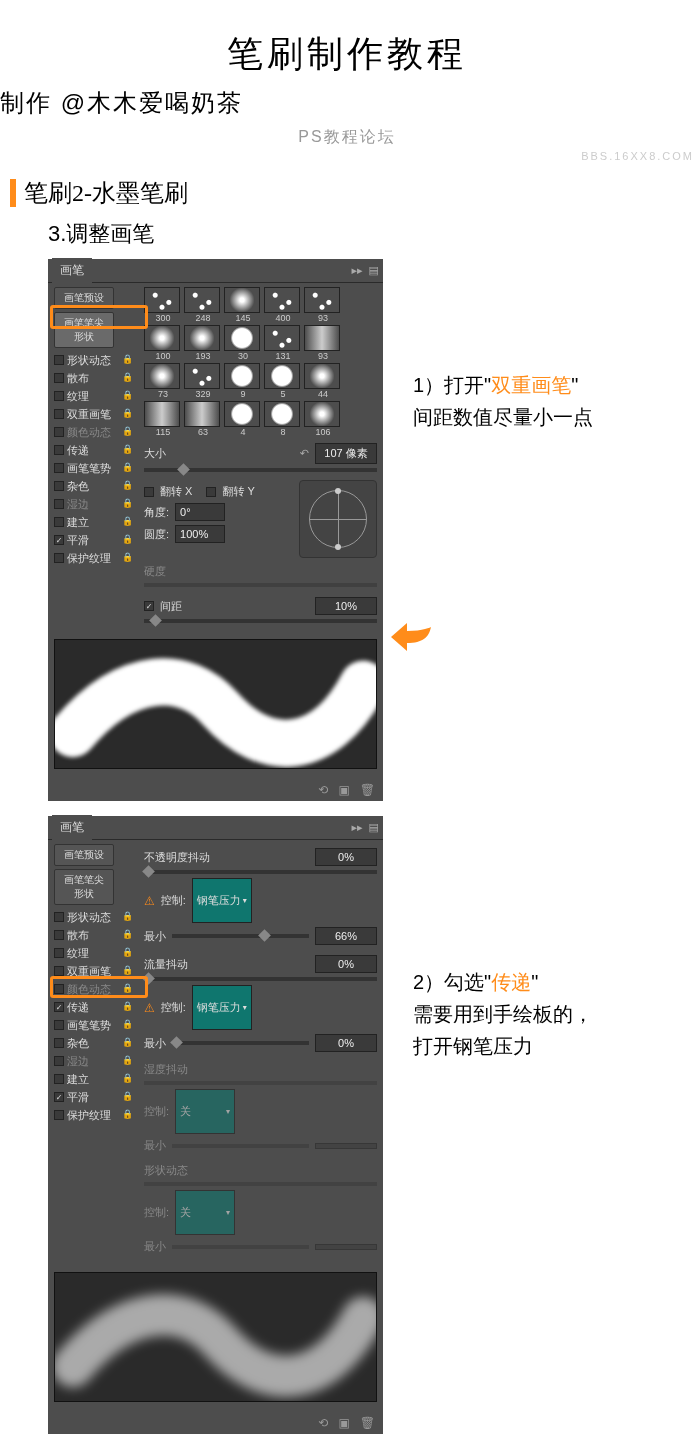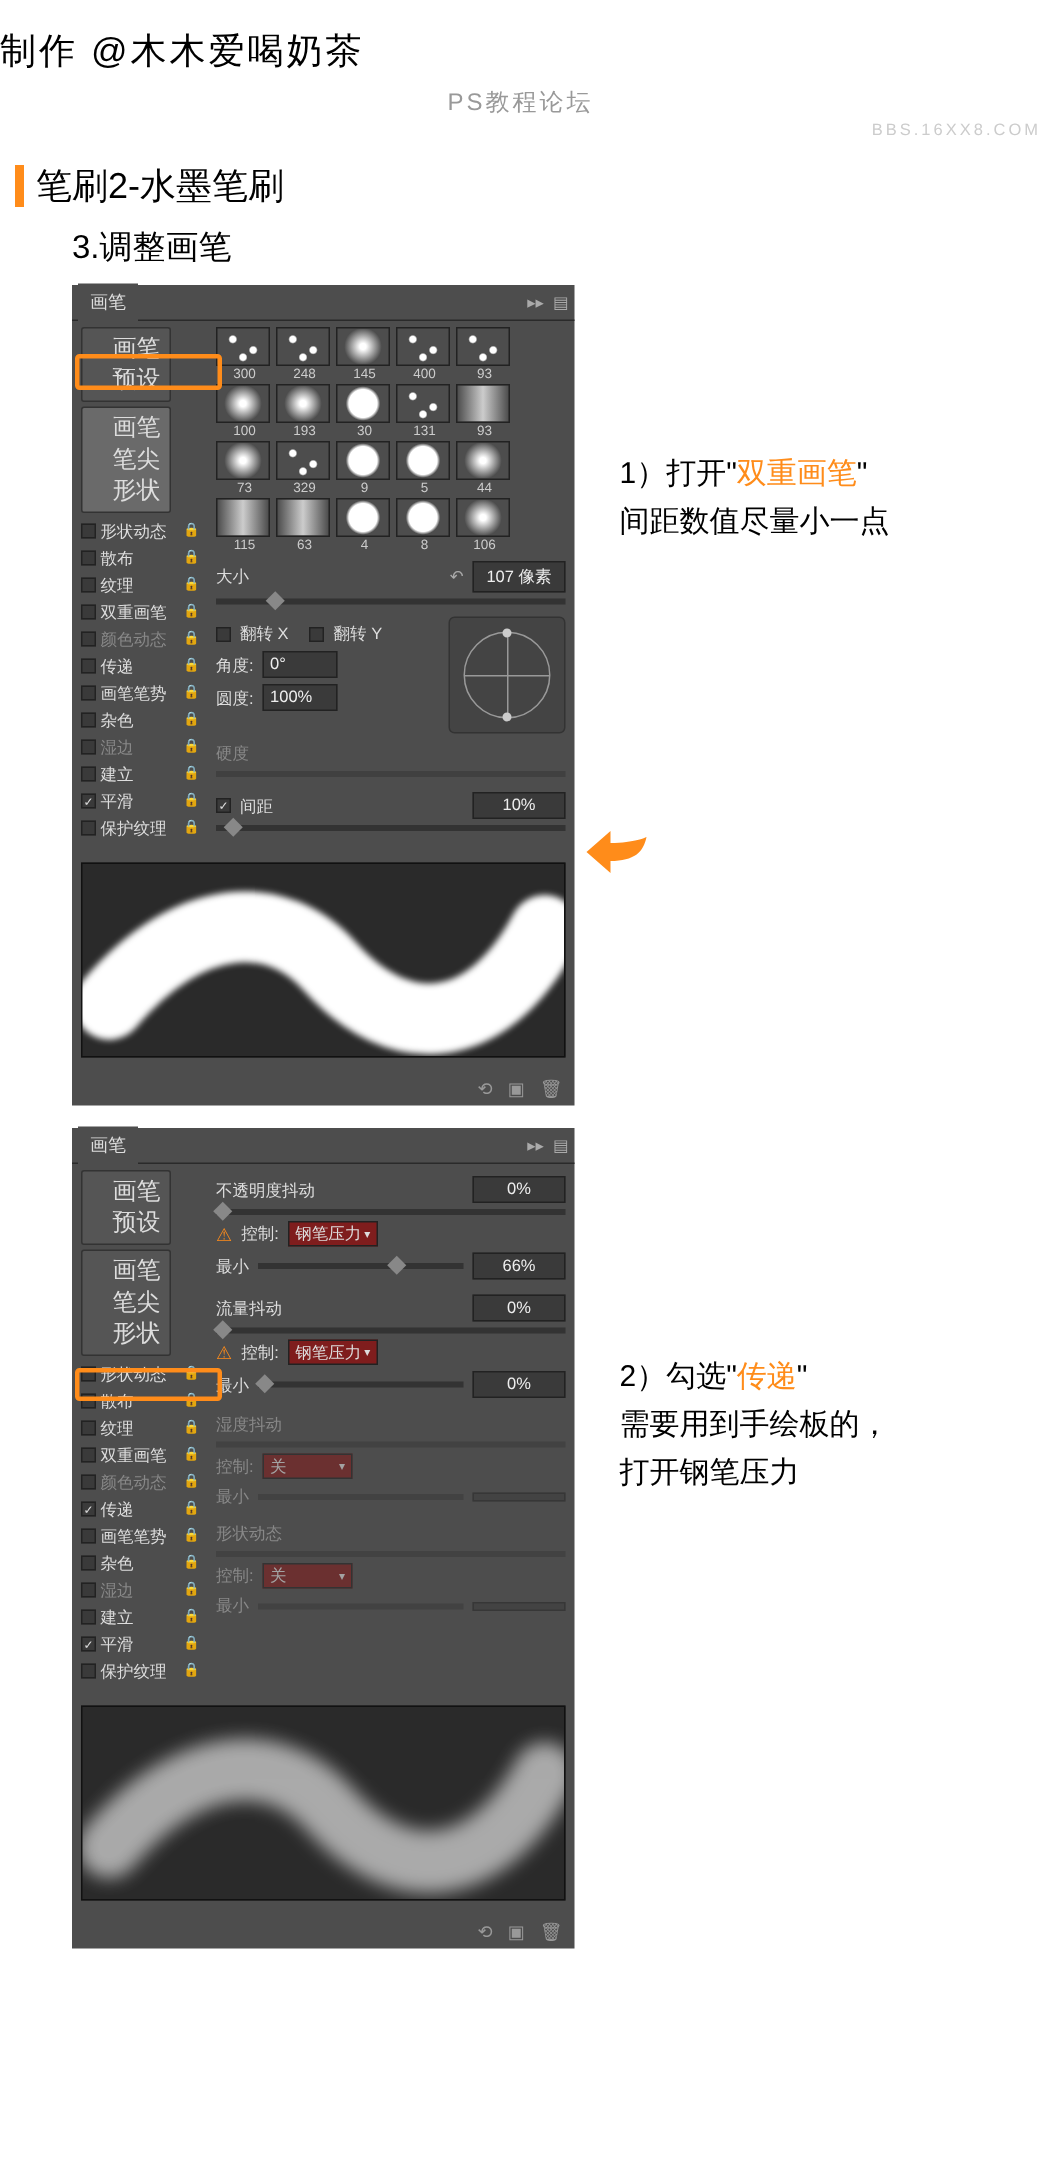--- a/index.html
+++ b/index.html
@@ -5,30 +5,30 @@
 *{margin:0;padding:0;box-sizing:border-box;font-family:"Microsoft YaHei",sans-serif}
 body{background:#fff;width:694px}
 .page{padding:10px 0}
 .title-main{text-align:center;font-size:36px;letter-spacing:4px;margin-top:20px}
 .title-sub{font-size:24px;margin-top:8px;letter-spacing:2px}
 .title-forum{text-align:center;font-size:16px;color:#999;margin-top:8px;letter-spacing:2px}
 .title-forum2{text-align:center;font-size:11px;color:#aaa;margin-top:2px}
 .title-bbs{text-align:right;font-size:11px;color:#ccc;margin-top:2px;letter-spacing:2px}
 .section-hdr{display:flex;align-items:center;margin:15px 0 10px 10px}
 .orange-bar{width:6px;height:28px;background:#ff8c1a;margin-right:8px}
-.section-hdr-text{font-size:24px;font-family:Liberation Sans, sans-serif}
+.section-hdr-text{font-size:24px;font-family:Liberation Serif, serif}
 .step-title{font-size:22px;margin-left:48px;margin-bottom:10px}
 .content-row{display:flex;align-items:flex-start;margin-left:48px;margin-bottom:15px}
 .panel{background:#4d4d4d;color:#ddd;width:335px;font-size:11px;position:relative}
 .panel-tab-row{display:flex;align-items:center;height:24px;border-bottom:1px solid #2a2a2a;padding:0 4px}
 .panel-tab{padding:4px 8px;background:#4d4d4d;font-size:12px}
 .panel-tab-icons{margin-left:auto;display:flex;gap:6px;align-items:center;color:#aaa}
 .panel-body{display:flex}
 .sidebar{width:90px;padding:4px 4px 4px 6px}
-.sidebar-btn{background:#555;border:1px solid #333;padding:3px 6px;margin-bottom:3px;text-align:right;font-size:16px;display:block;width:60px;border-radius:2px}
+.sidebar-btn{background:#555;border:1px solid #333;padding:3px 6px;margin-bottom:3px;text-align:center;font-size:10px;display:block;width:60px;border-radius:2px}
 .sidebar-btn.active{background:#6a6a6a}
 .sidebar-row{display:flex;align-items:center;gap:3px;padding:2px 0;height:18px}
 .sb-check{width:10px;height:10px;border:1px solid #222;background:#3a3a3a;display:inline-flex;align-items:center;justify-content:center;font-size:8px;color:#ddd}
 .sb-check.checked::after{content:"✓"}
 .sb-label{flex:1;font-size:11px}
 .sb-label.dim{color:#888}
 .sb-lock{width:12px;height:12px;font-size:9px;color:#999;text-align:center}
 .main-area{flex:1;padding:4px 6px}
 .thumb-grid{display:grid;grid-template-columns:repeat(5,38px);gap:2px;margin-bottom:6px}
 .thumb{width:38px;text-align:center}
@@ -52,28 +52,29 @@
 .group-top{display:flex;gap:20px}
 .group-left{flex:1}
 .preview-box{margin:10px 6px;height:130px;background:#2a2a2a;border:1px solid #111;display:flex;align-items:center;justify-content:center}
 .preview-box.full{margin:10px 6px;height:130px}
 .stroke-svg{width:100%;height:100%}
 .bottom-icons{display:flex;justify-content:flex-end;gap:10px;padding:4px 8px;color:#999;font-size:12px}
 .highlight-box{position:absolute;border:3px solid #ff8c1a;border-radius:3px;pointer-events:none}
 .annotation{margin-left:30px;font-size:20px;line-height:1.6;margin-top:110px}
 .annotation .orange{color:#ff8c1a}
 .arrow-left{color:#ff8c1a;font-size:40px;position:absolute;right:-50px;top:360px}
-.sel{background:#7f1d1d;border:1px solid #222;padding:0 4px;min-width:60px;display:inline-flex;align-items:center;justify-content:space-between;color:#ddd}
+.sel{background:#0f766e;border:1px solid #222;padding:14px 4px;min-width:60px;display:inline-flex;align-items:center;justify-content:space-between;color:#ddd}
 .sel .caret{font-size:8px}
 .warn{color:#ff8c1a;font-size:12px}
 </style>
 </head>
 <body>
 
 <div class="page">
+  <div class="title-main">笔刷制作教程</div>
   <div class="title-sub">制作 @木木爱喝奶茶</div>
   <div class="title-forum">PS教程论坛</div>
   <div class="title-bbs">BBS.16XX8.COM</div>
 
   <div class="section-hdr">
     <div class="orange-bar"></div>
     <div class="section-hdr-text">笔刷2-水墨笔刷</div>
   </div>
 
   <div class="step-title">3.调整画笔</div>

